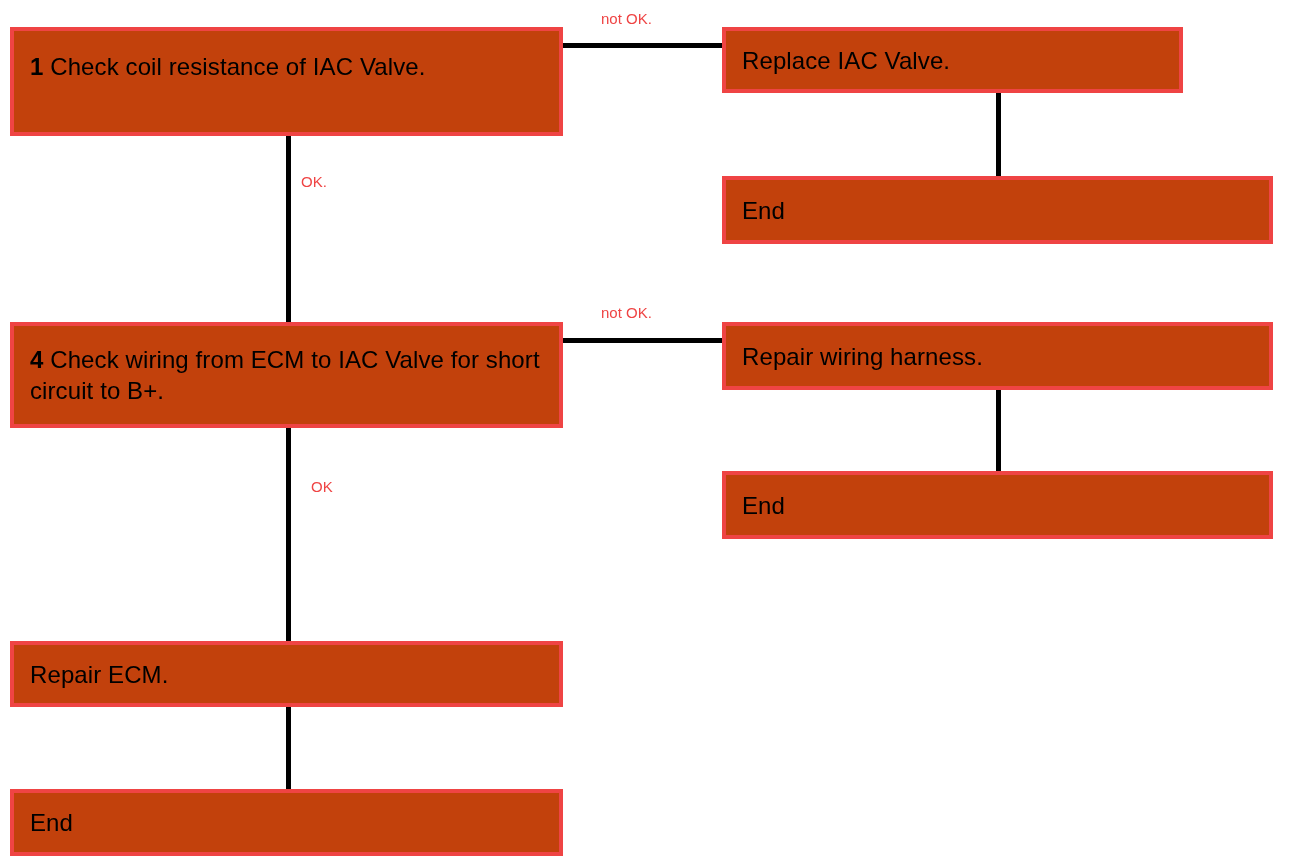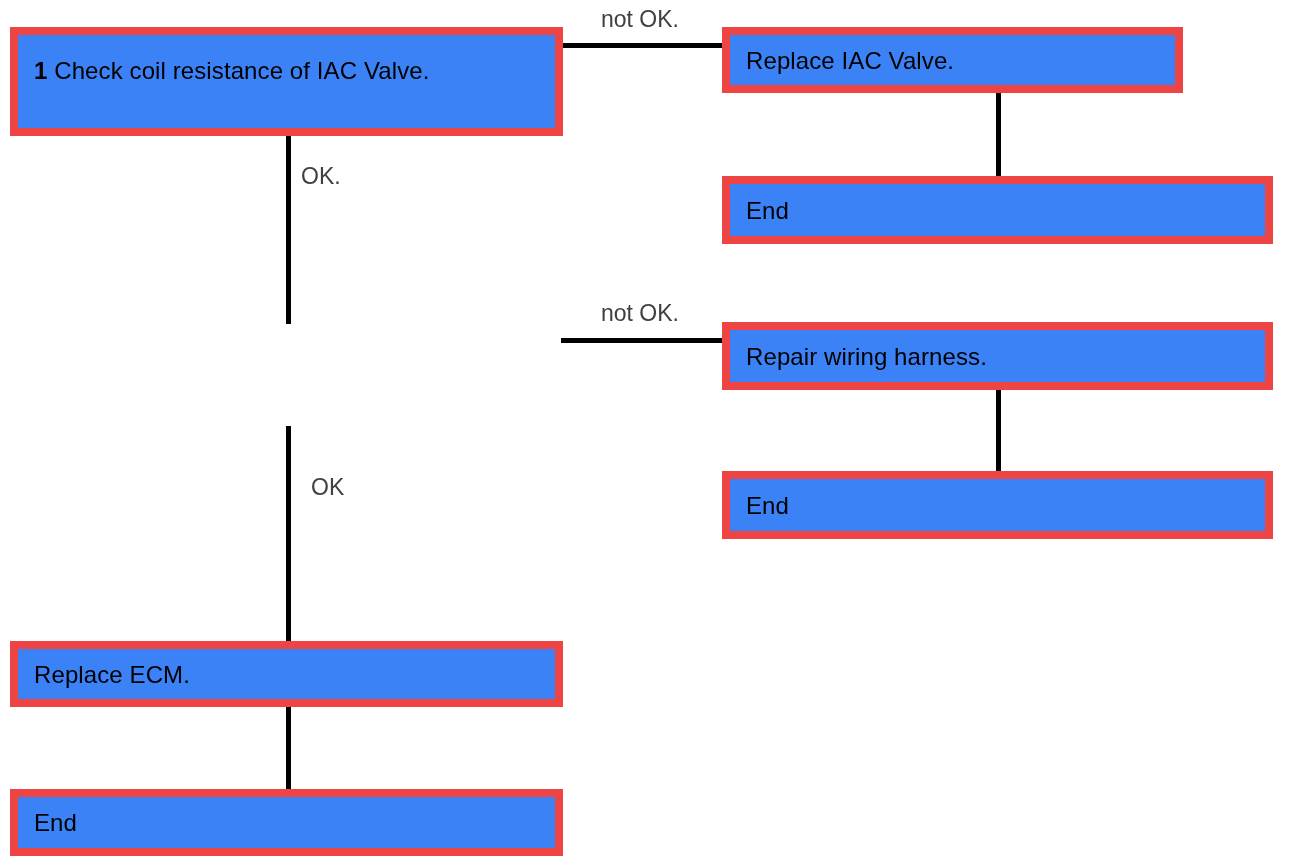--- a/index.html
+++ b/index.html
@@ -12,22 +12,22 @@
     position: relative;
     width: 1296px;
     height: 862px;
     background: #ffffff;
     font-family: "Liberation Sans", sans-serif;
     overflow: hidden;
   }
   .box {
     position: absolute;
     box-sizing: border-box;
-    border: 8px solid #ef4444;
-    background: #3b82f6;
+    border: 4px solid #ef4444;
+    background: #c2410c;
     display: flex;
     align-items: center;
     z-index: 3;
   }
   .box-text {
     font-size: 24px;
     line-height: 31px;
     color: #000000;
     padding-left: 16px;
     padding-right: 12px;
@@ -46,23 +46,23 @@
     z-index: 1;
   }
   .hline {
     position: absolute;
     background: #000000;
     height: 5px;
     z-index: 1;
   }
   .edge-label {
     position: absolute;
-    font-size: 23px;
+    font-size: 15px;
     line-height: 26px;
-    color: #404040;
+    color: #ef4444;
     white-space: nowrap;
     z-index: 4;
   }
 </style>
 </head>
 <body>
 
 <div id="canvas">
 
   <div class="hline" style="left:561px; top:43px; width:163px;"></div>
@@ -74,51 +74,57 @@
   <div class="hline" style="left:561px; top:338px; width:163px;"></div>
 
   <div class="vline" style="left:286px; top:426px; height:217px;"></div>
 
   <div class="vline" style="left:996px; top:388px; height:84px;"></div>
 
   <div class="vline" style="left:286px; top:704px; height:87px;"></div>
 
   <div class="edge-label" style="left:601px; top:6px;">not OK.</div>
 
-  <div class="edge-label" style="left:301px; top:163px;">OK.</div>
+  <div class="edge-label" style="left:301px; top:169px;">OK.</div>
 
   <div class="edge-label" style="left:601px; top:300px;">not OK.</div>
 
   <div class="edge-label" style="left:311px; top:474px;">OK</div>
 
   <div class="box" style="left:10px; top:27px; width:553px; height:109px; align-items:flex-start;">
     <div class="box-text" style="padding-top:20px;">
       <span class="step-num">1</span> 
       <span>Check coil resistance of IAC Valve.</span>
     </div>
   </div>
 
   <div class="box" style="left:722px; top:27px; width:461px; height:66px;">
     <div class="box-text">Replace IAC Valve.</div>
   </div>
 
   <div class="box end" style="left:722px; top:176px; width:551px; height:68px;">
     <div class="box-text">End</div>
   </div>
 
+  <div class="box" style="left:10px; top:322px; width:553px; height:106px; align-items:flex-start;">
+    <div class="box-text" style="padding-top:18px;">
+      <span class="step-num">4</span> 
+      <span>Check wiring from ECM to IAC Valve for short circuit to B+.</span>
+    </div>
+  </div>
 
   <div class="box" style="left:722px; top:322px; width:551px; height:68px;">
     <div class="box-text">Repair wiring harness.</div>
   </div>
 
   <div class="box end" style="left:722px; top:471px; width:551px; height:68px;">
     <div class="box-text">End</div>
   </div>
 
   <div class="box" style="left:10px; top:641px; width:553px; height:66px;">
-    <div class="box-text">Replace ECM.</div>
+    <div class="box-text">Repair ECM.</div>
   </div>
 
   <div class="box end" style="left:10px; top:789px; width:553px; height:67px;">
     <div class="box-text">End</div>
   </div>
 
 </div>
 
 </body></html>

